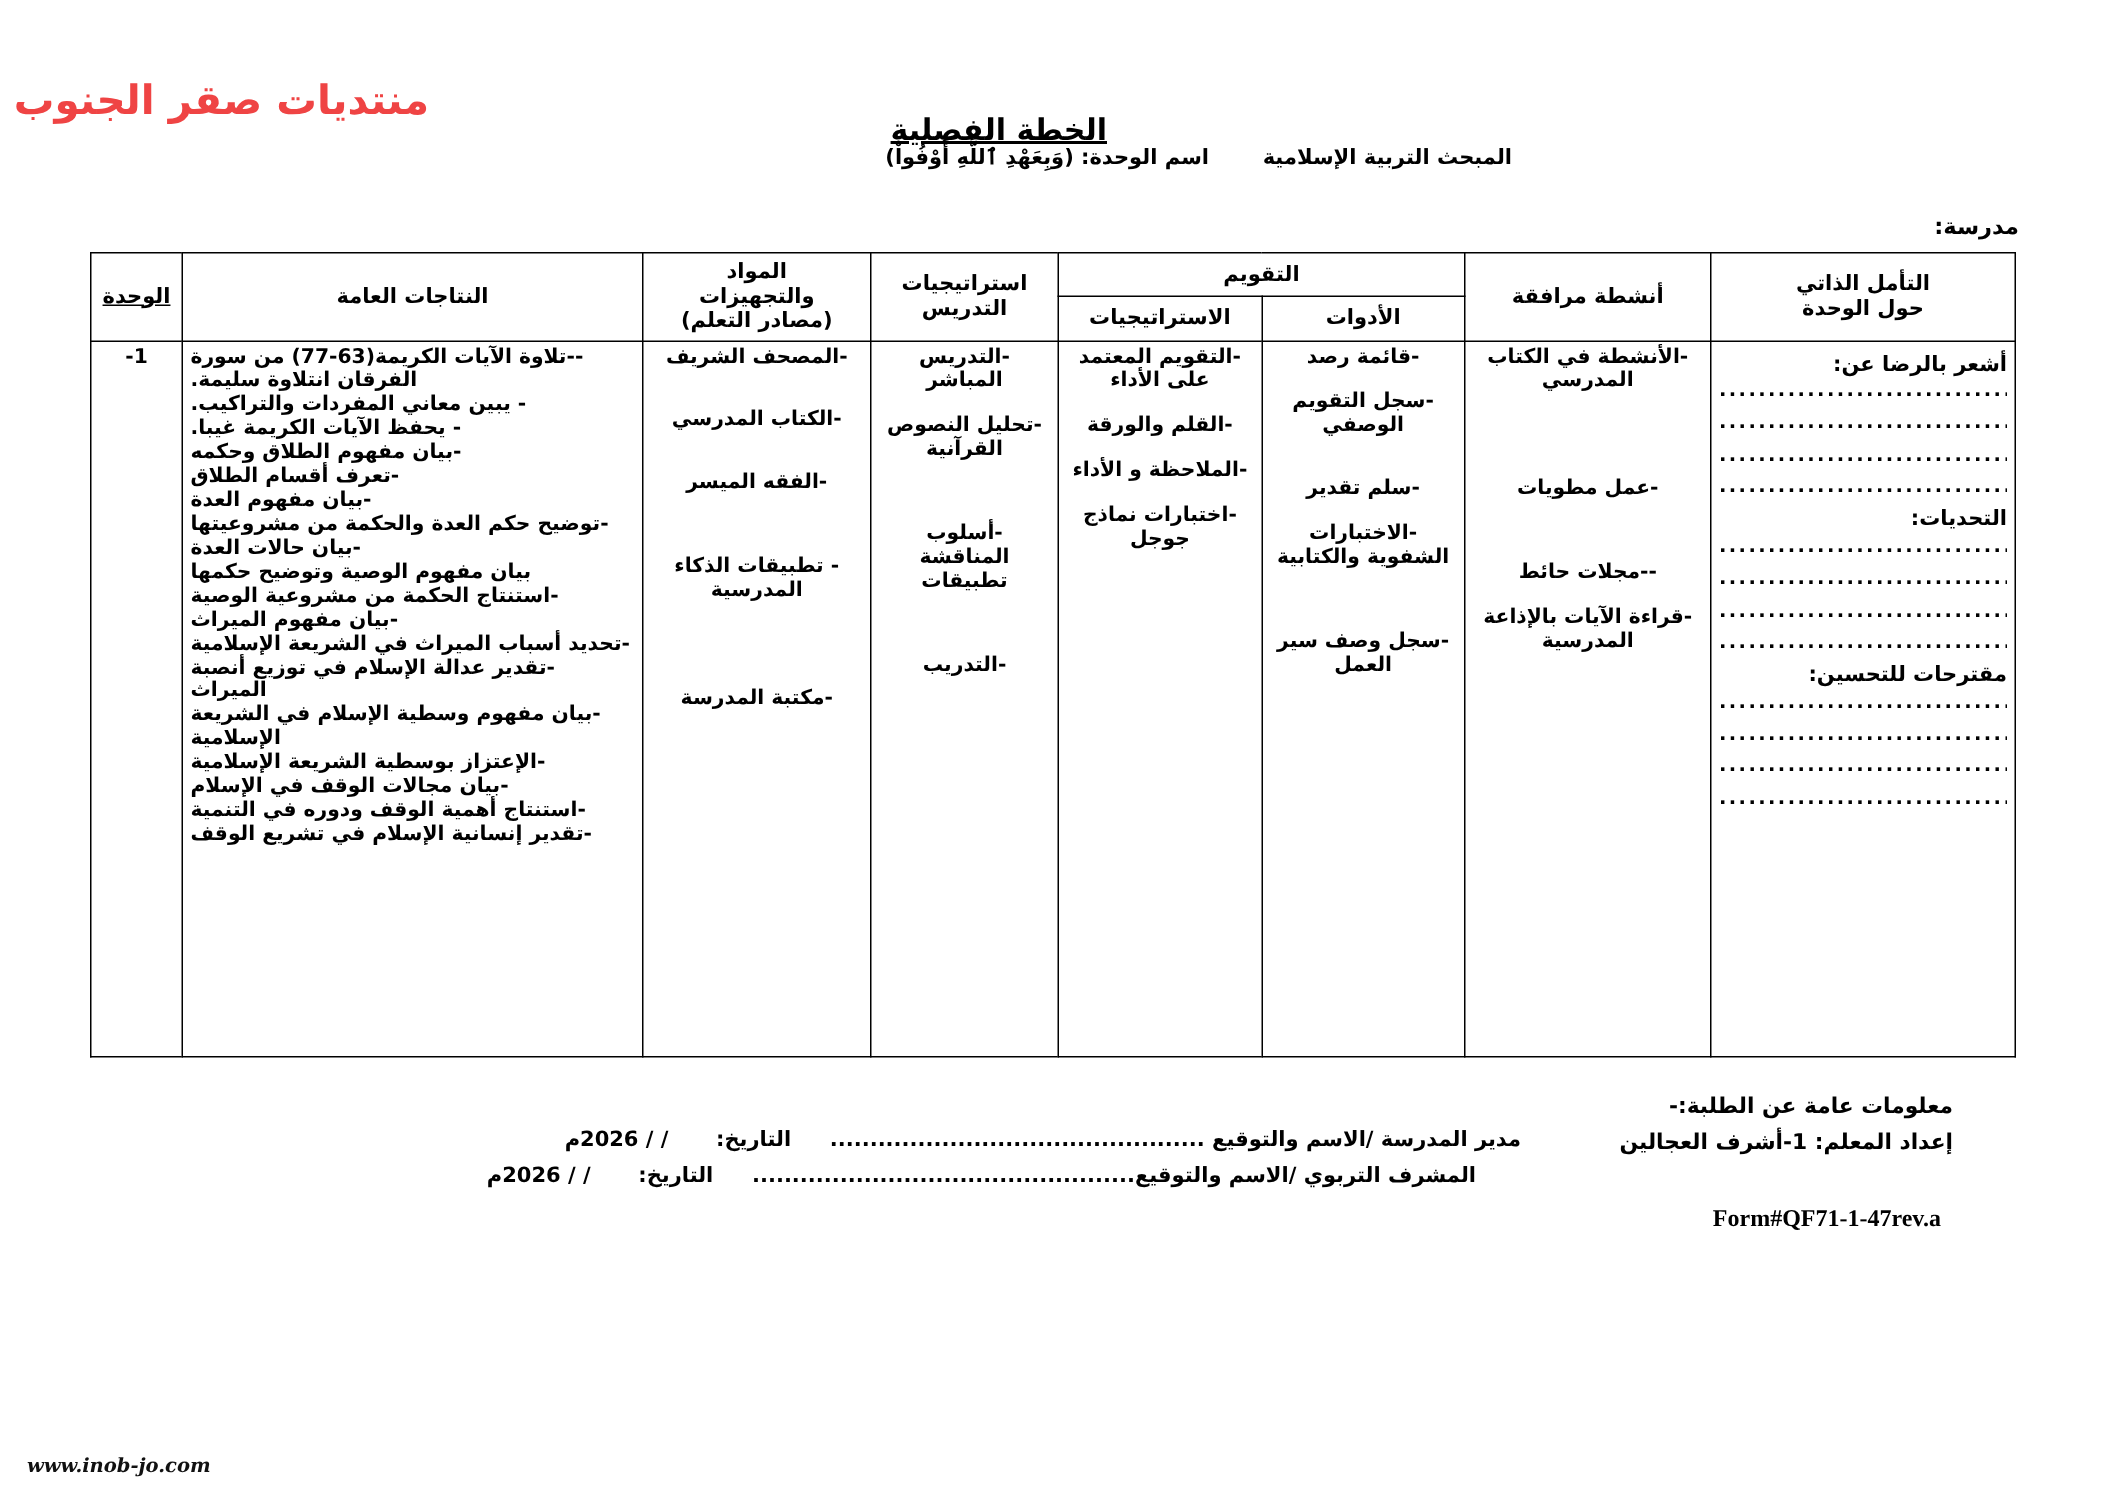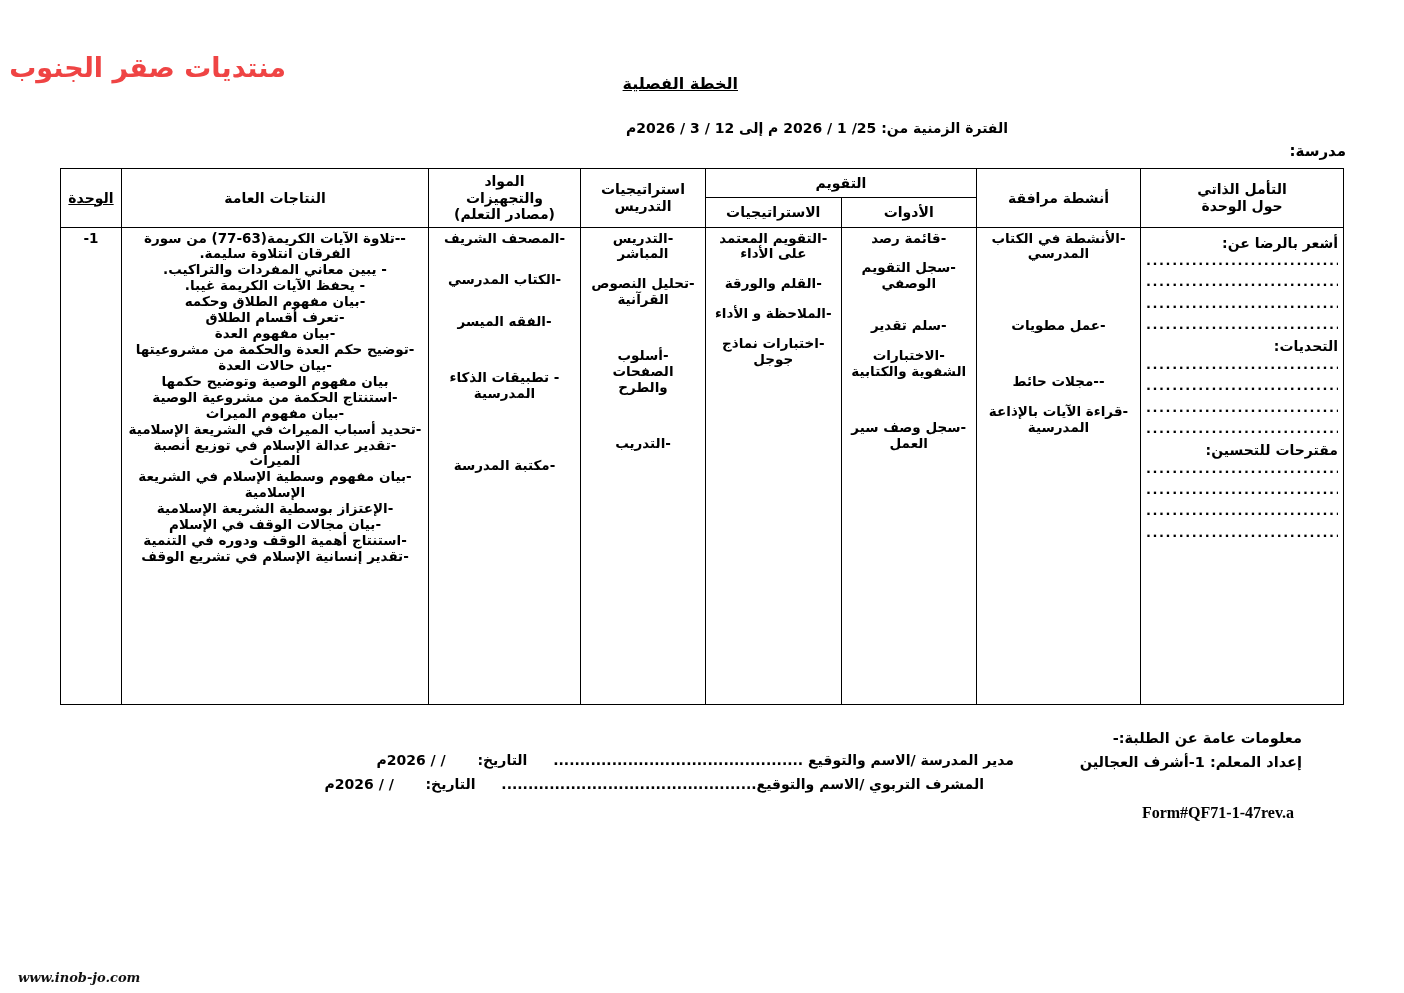--- a/index.html
+++ b/index.html
@@ -47,21 +47,21 @@
     top: 74px;
     right: 58px;
     left: 58px;
     height: 90px;
     direction: rtl;
   }
   .hdr-title {
     position: absolute;
     top: 0px;
     right: 608px;
-    font-size: 16px;
+    font-size: 20px;
     font-weight: 700;
     text-decoration: underline;
     white-space: nowrap;
     text-align: center;
   }
   .hdr-right-1 {
     position: absolute;
     top: 20px;
     right: 0px;
     font-size: 15px;
@@ -165,21 +165,21 @@
     text-align: left;
   }
   .reflect-label {
     display: block;
     margin-top: 4px;
     margin-bottom: 2px;
     font-size: 14px;
   }
   .outcomes-line {
     display: block;
-    text-align: center;
+    text-align: left;
   }
 
   
   .footer {
     position: absolute;
     top: 730px;
     right: 58px;
     left: 58px;
     direction: rtl;
   }
@@ -236,22 +236,26 @@
 <div class="watermark-top">منتديات صقر الجنوب</div>
 
 <div class="header">
 
   <div class="hdr-title">الخطة الفصلية</div>
 
 
 
   <div class="hdr-right-3">مدرسة:</div>
 
-
-  <div class="hdr-mid-2">الفترة الزمنية من: 25/ 1 / 2026 م  إلى   12 / 3 / 2026م</div>
+  <div class="hdr-mid-1">
+    <span>المبحث التربية الإسلامية</span>
+    <span class="gap"></span>
+    <span>اسم الوحدة: (وَبِعَهْدِ ٱللَّهِ أَوْفُواْ)</span>
+  </div>
+
 </div>
 
 <table class="plan">
   <thead>
     <tr>
       <th class="c-reflect" rowspan="2">
         <span>التأمل الذاتي</span><br>
         <span>حول الوحدة</span>
       </th>
       <th class="c-acts" rowspan="2">أنشطة مرافقة</th>
@@ -325,21 +329,21 @@
         <span class="line-item">-الملاحظة و الأداء</span>
         <span class="gap-sm"></span>
         <span class="line-item">-اختبارات نماذج جوجل</span>
       </td>
 
       <td class="cell-teaching">
         <span class="line-item">-التدريس المباشر</span>
         <span class="gap-sm"></span>
         <span class="line-item">-تحليل النصوص القرآنية</span>
         <span class="gap-lg"></span>
-        <span class="line-item">-أسلوب الصفحات والطرح</span>
+        <span class="line-item">-أسلوب المناقشة تطبيقات</span>
         <span class="gap-lg"></span>
         <span class="line-item">-التدريب</span>
       </td>
 
       <td class="cell-materials">
         <span class="line-item">-المصحف الشريف</span>
         <span class="gap-md"></span>
         <span class="line-item">-الكتاب المدرسي</span>
         <span class="gap-md"></span>
         <span class="line-item">-الفقه الميسر</span>

